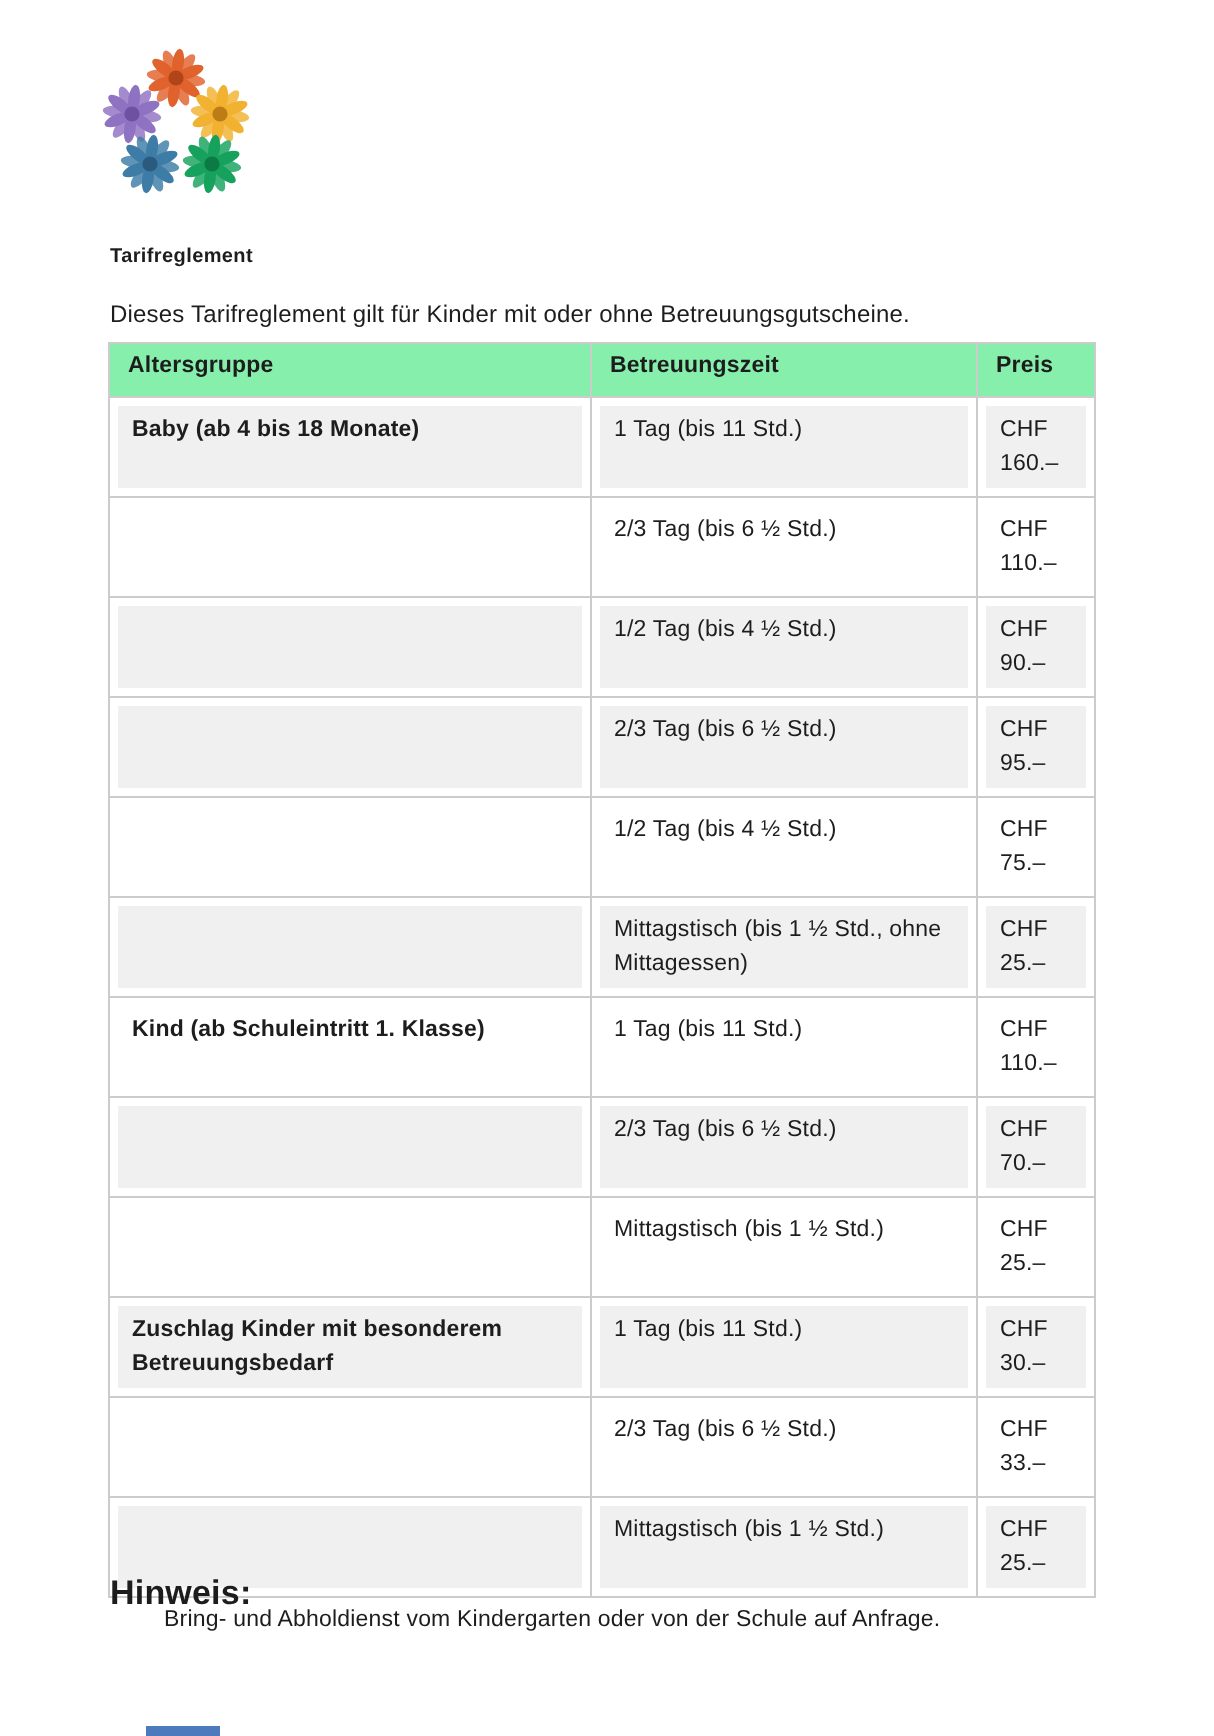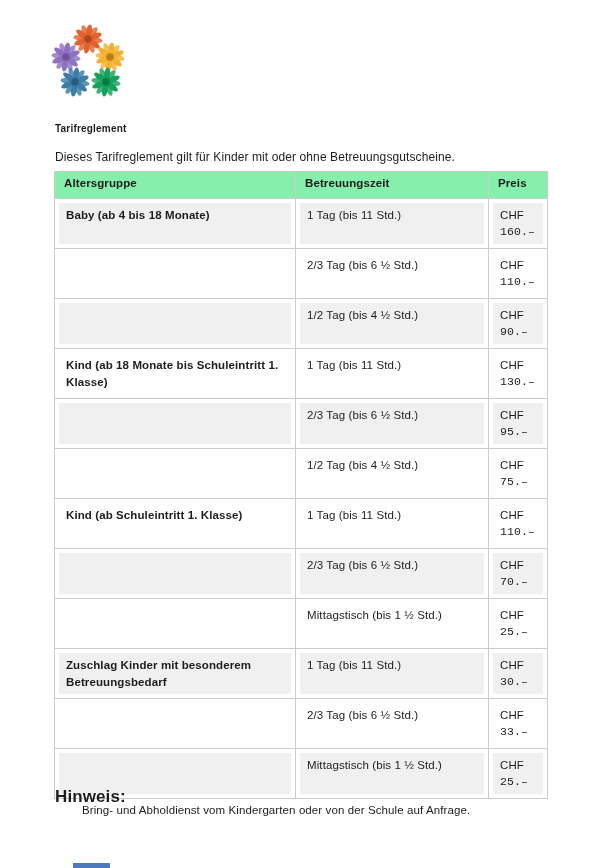--- a/index.html
+++ b/index.html
@@ -64,21 +64,21 @@
     height: 45px;
   }
   .cell {
     margin: 2px;
     padding: 4px 7px;
     min-height: 33px;
     line-height: 16.5px;
   }
   .cell.shaded { background: var(--row-shade, #f0f0f0); }
   .cell.group { font-weight: bold; }
-  .cell .amount { display: block; font-family: Liberation Mono, monospace; }
+  .cell .amount { display: block; }
   .hinweis-label {
     position: absolute;
     left: 55px;
     top: 787px;
     font-size: 17px;
     font-weight: bold;
     letter-spacing: 0.1px;
   }
   .hinweis-text {
     position: absolute;
@@ -224,49 +224,49 @@
         </td>
         <td>
           <div class="cell shaded">1/2 Tag (bis 4 ½ Std.)</div>
         </td>
         <td>
           <div class="cell shaded"><span>CHF</span><span class="amount">90.–</span></div>
         </td>
       </tr>
       <tr>
         <td>
-          <div class="cell group">Kind (ab 18 Monate bis Schuleintritt 1. Klasse)</div>
-        </td>
-        <td>
-          <div class="cell">1 Tag (bis 11 Std.)</div>
-        </td>
-        <td>
-          <div class="cell"><span>CHF</span><span class="amount">130.–</span></div>
-        </td>
-      </tr>
-      <tr>
-        <td>
           <div class="cell shaded group"></div>
         </td>
         <td>
           <div class="cell shaded">2/3 Tag (bis 6 ½ Std.)</div>
         </td>
         <td>
           <div class="cell shaded"><span>CHF</span><span class="amount">95.–</span></div>
         </td>
       </tr>
       <tr>
         <td>
           <div class="cell group"></div>
         </td>
         <td>
           <div class="cell">1/2 Tag (bis 4 ½ Std.)</div>
         </td>
         <td>
           <div class="cell"><span>CHF</span><span class="amount">75.–</span></div>
+        </td>
+      </tr>
+      <tr>
+        <td>
+          <div class="cell shaded group"></div>
+        </td>
+        <td>
+          <div class="cell shaded">Mittagstisch (bis 1 ½ Std., ohne Mittagessen)</div>
+        </td>
+        <td>
+          <div class="cell shaded"><span>CHF</span><span class="amount">25.–</span></div>
         </td>
       </tr>
       <tr>
         <td>
           <div class="cell group">Kind (ab Schuleintritt 1. Klasse)</div>
         </td>
         <td>
           <div class="cell">1 Tag (bis 11 Std.)</div>
         </td>
         <td>

